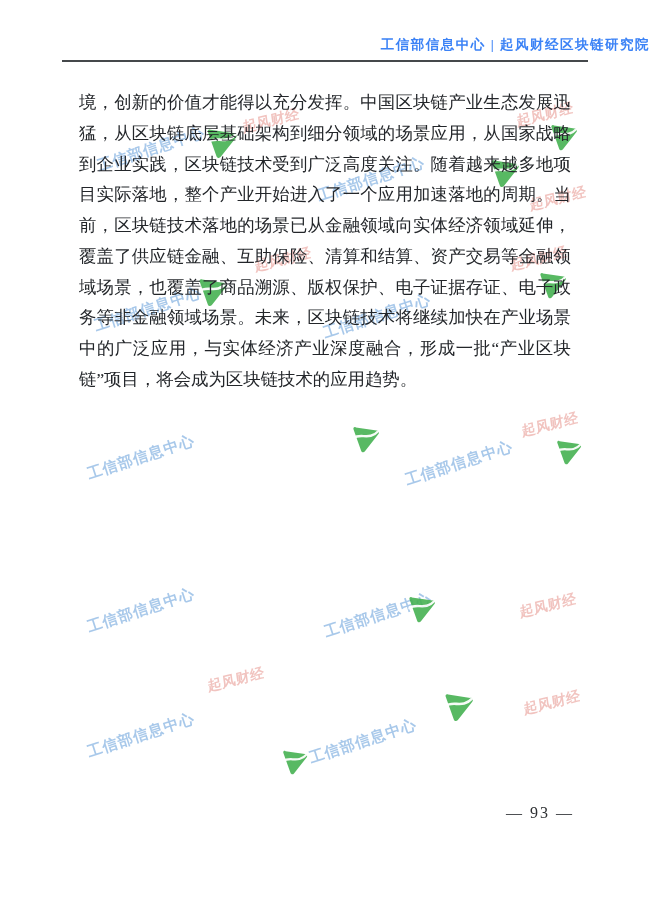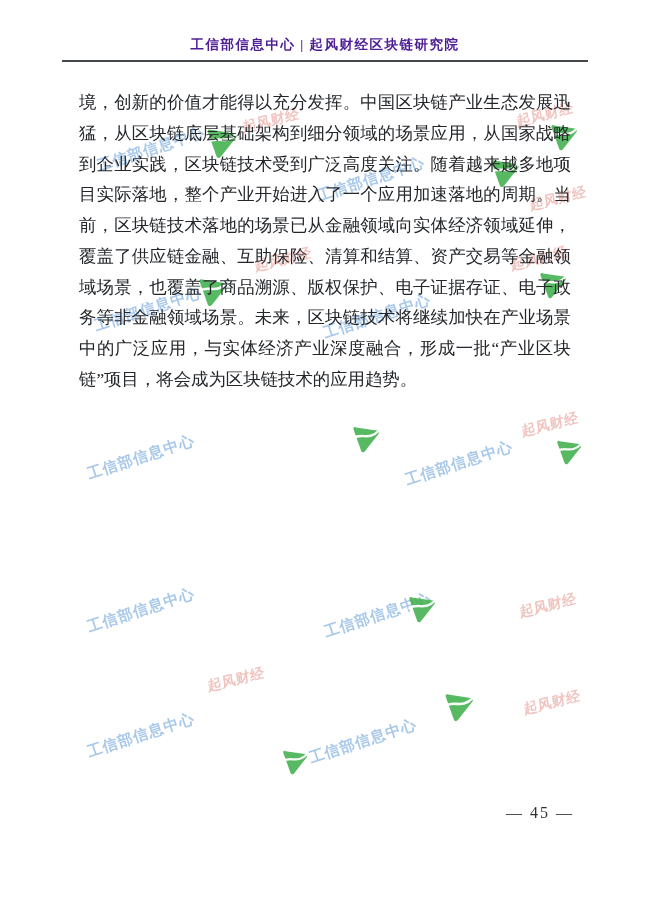--- a/index.html
+++ b/index.html
@@ -7,24 +7,24 @@
     position:relative;
     width:650px;height:919px;
     margin:0 auto;
     background:#ffffff;
     overflow:hidden;
     font-family:"Liberation Serif","DejaVu Serif",serif;
   }
   
   .header-title{
     position:absolute;top:36px;left:0;right:0;
-    text-align:center;
+    text-align:right;
     font-size:13.5px;font-weight:700;
     letter-spacing:1.5px;
-    color:#4c1d95;
+    color:#3b82f6;
   }
   .header-rule{
     position:absolute;top:60px;left:62px;right:62px;
     border-top:2px solid #45484b;
     height:0;
   }
   
   .body-text{
     position:absolute;top:71px;left:63px;width:524px;
     font-size:17.4px;
@@ -154,15 +154,15 @@
     </div>
 
   <div class="header-title">工信部信息中心 | 起风财经区块链研究院</div>
 
   <div class="header-rule"></div>
 
   <main class="body-text" id="paragraphs">
       <p>境，创新的价值才能得以充分发挥。中国区块链产业生态发展迅猛，从区块链底层基础架构到细分领域的场景应用，从国家战略到企业实践，区块链技术受到广泛高度关注。随着越来越多地项目实际落地，整个产业开始进入了一个应用加速落地的周期。当前，区块链技术落地的场景已从金融领域向实体经济领域延伸，覆盖了供应链金融、互助保险、清算和结算、资产交易等金融领域场景，也覆盖了商品溯源、版权保护、电子证据存证、电子政务等非金融领域场景。未来，区块链技术将继续加快在产业场景中的广泛应用，与实体经济产业深度融合，形成一批“产业区块链”项目，将会成为区块链技术的应用趋势。</p>
     </main>
 
-  <div class="page-number">— 45 —</div>
+  <div class="page-number">— 93 —</div>
 
 </div>
 
 </body></html>

